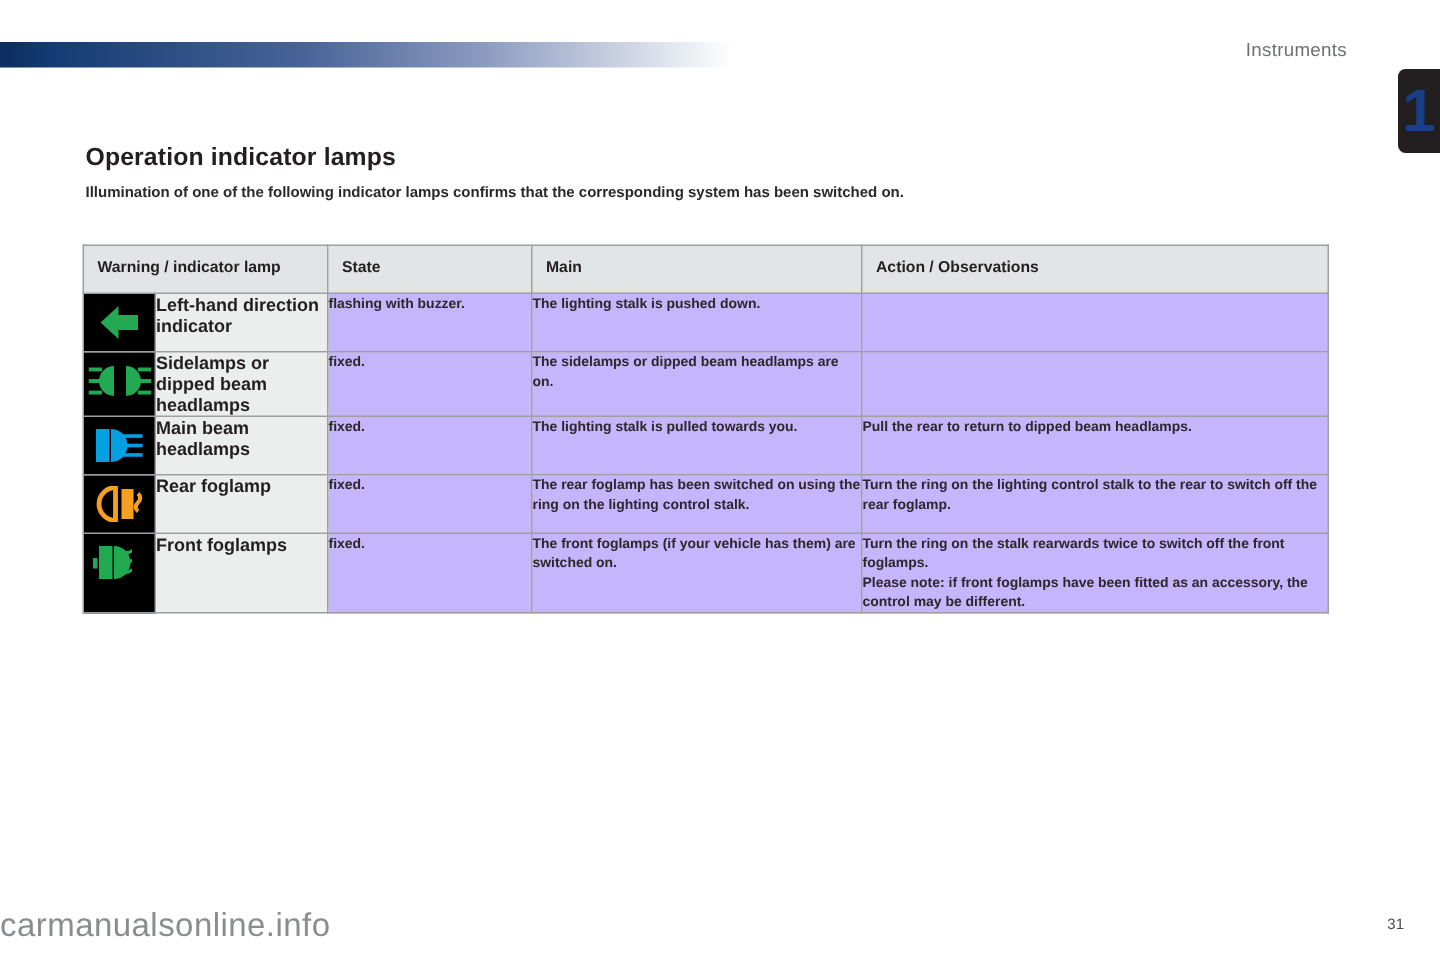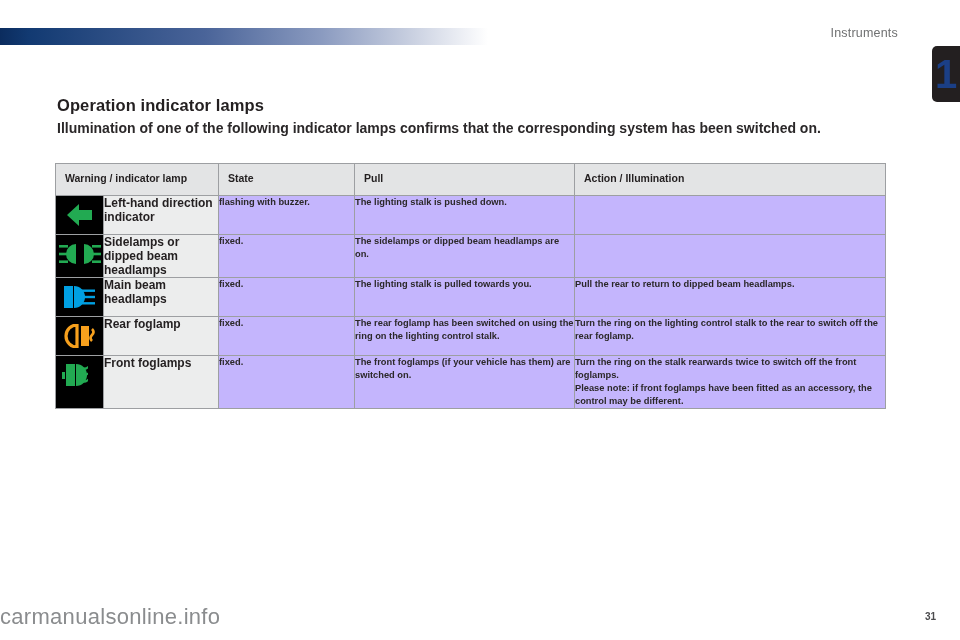--- a/index.html
+++ b/index.html
@@ -66,21 +66,21 @@
     font-size: 16.5px;
     font-weight: 700;
     color: #231f20;
     letter-spacing: .1px;
   }
   #page-intro {
     position: absolute;
     left: 57px;
     top: 122px;
     width: 830px;
-    font-size: 14px;
+    font-size: 10px;
     font-weight: 700;
     line-height: 13px;
     color: #2b2829;
   }
   #page-intro span { display: block; }
 
   
   #indicator-table {
     position: absolute;
     left: 55px;
@@ -154,21 +154,21 @@
     font-size: 22px;
     color: #8a8c8e;
     font-family: "Liberation Sans", sans-serif;
     letter-spacing: .3px;
   }
   #footer-page-number {
     position: absolute;
     right: 24px;
     bottom: 18px;
     font-size: 10px;
-    font-weight: 700;
+    font-weight: 400;
     color: #4b4b4d;
   }
 </style>
 </head>
 <body>
 
 <div id="top-gradient-bar"></div>
 
 <div id="section-title">Instruments</div>
 
@@ -187,22 +187,22 @@
     <col class="col-icon">
       <col class="col-name">
       <col class="col-state">
       <col class="col-cause">
       <col class="col-action">
   </colgroup>
   <thead>
     <tr>
       <th colspan="2">Warning / indicator lamp</th>
       <th>State</th>
-      <th>Pull</th>
-      <th>Action / Illumination</th>
+      <th>Main</th>
+      <th>Action / Observations</th>
     </tr>
   </thead>
   <tbody id="table-body">
       <tr>
         <td class="cell-icon">
           <div class="icon-wrap">
             <svg width="30" height="26" viewBox="0 0 30 26">
               <path d="M14 2 L2 13 L14 24 L14 18 L27 18 L27 8 L14 8 Z" fill="#22aa52"></path>
             </svg>
           </div>

